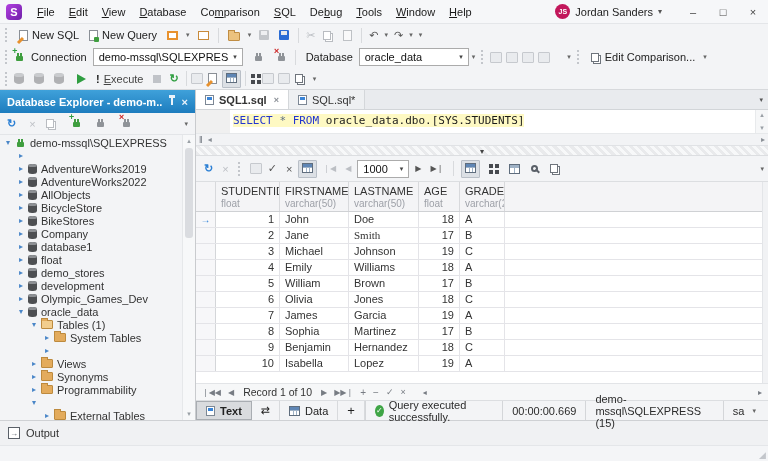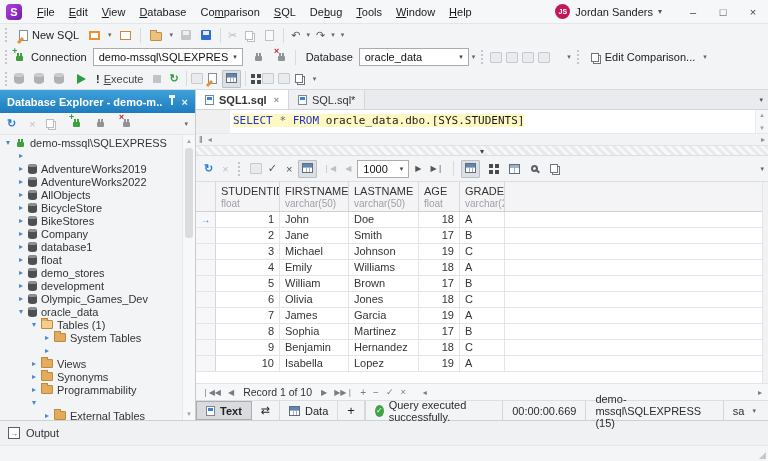--- a/index.html
+++ b/index.html
@@ -192,20 +192,24 @@
   </div>
 </div>
 
 <div class="tbar">
   <span class="grip"></span>
   <span class="tbtn">
     <span class="mi mi-doc acc-orange"></span>
     <span>New SQL</span>
   </span>
   <span class="tbtn">
+    <span class="mi mi-doc acc-green"></span>
+    <span>New Query</span>
+  </span>
+  <span class="tbtn">
       <span class="mi mi-rect"></span>
     </span>
   <span class="ddn">▾</span>
   <span class="tbtn">
       <span class="mi mi-rect thin"></span>
     </span>
   <span class="sep"></span>
   <span class="tbtn">
       <span class="mi mi-folder"></span>
     </span>
@@ -567,21 +571,21 @@
             <div class="g-cell" style="width: 69px;">John</div>
             <div class="g-cell" style="width: 70px;">Doe</div>
             <div class="g-cell num" style="width: 41px;">18</div>
             <div class="g-cell" style="width: 45px;">A</div>
             <div class="g-cell g-fill"></div>
           </div>
           <div class="grid-row">
             <div class="g-cell row-sel"></div>
             <div class="g-cell num" style="width: 64px;">2</div>
             <div class="g-cell" style="width: 69px;">Jane</div>
-            <div class="g-cell" style="width: 70px;">Smith</div>
+            <div class="g-cell" style="width: 70px; font-family: Liberation Serif, serif;">Smith</div>
             <div class="g-cell num" style="width: 41px;">17</div>
             <div class="g-cell" style="width: 45px;">B</div>
             <div class="g-cell g-fill"></div>
           </div>
           <div class="grid-row">
             <div class="g-cell row-sel"></div>
             <div class="g-cell num" style="width: 64px;">3</div>
             <div class="g-cell" style="width: 69px;">Michael</div>
             <div class="g-cell" style="width: 70px;">Johnson</div>
             <div class="g-cell num" style="width: 41px;">19</div>

